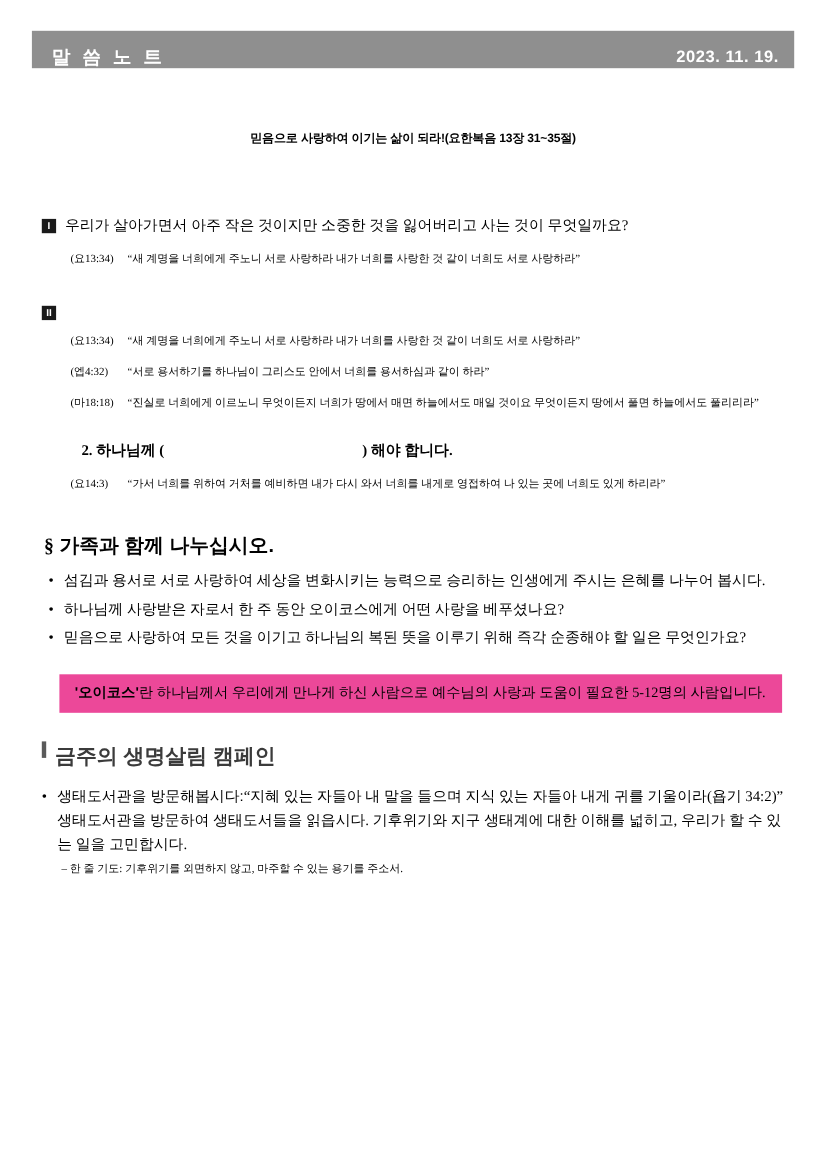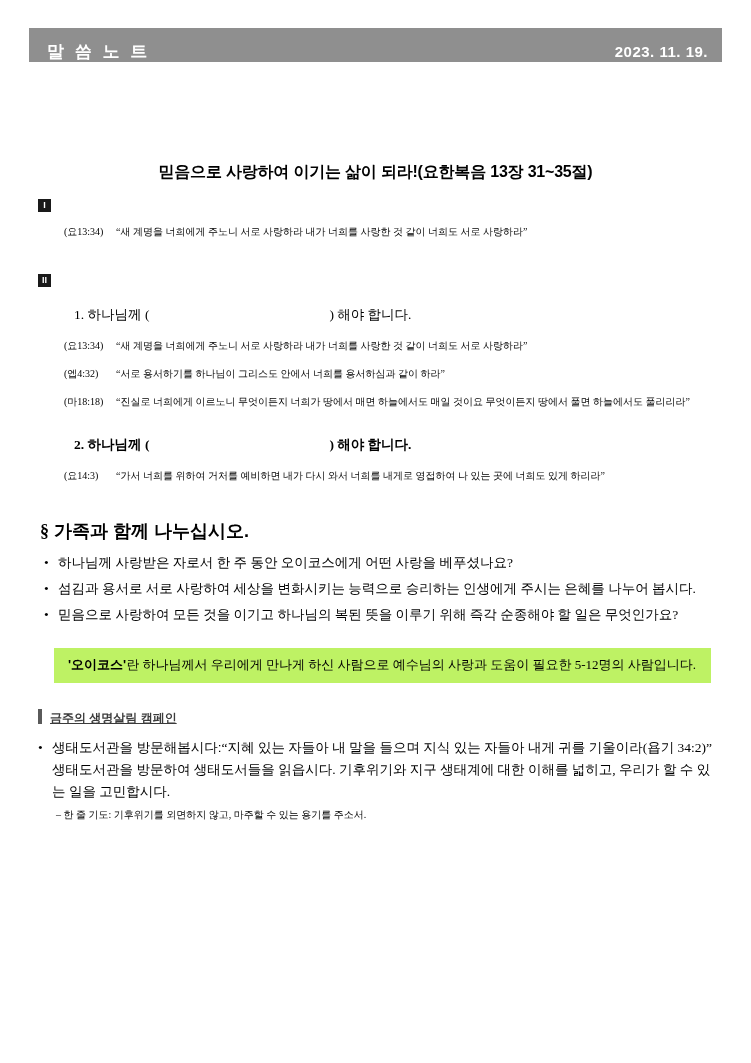--- a/index.html
+++ b/index.html
@@ -53,23 +53,22 @@
 
   
   .doc-title {
     position: absolute;
     top: 118px;
     left: 0;
     width: 751px;
     text-align: center;
     font-family: "Liberation Sans", sans-serif;
     font-weight: bold;
-    font-size: 16px;
+    font-size: 11px;
     letter-spacing: -0.2px;
-    margin-top: 44px;
   }
 
   
   .content {
     position: absolute;
     top: 195px;
     left: 38px;
     width: 675px;
     font-size: 13.5px;
     line-height: 1.55;
@@ -161,37 +160,36 @@
     position: absolute;
     left: 6px;
     top: 0;
   }
 
   
   .highlight-box {
     margin-top: 22px;
     margin-left: 16px;
     width: 657px;
-    background: #bef264;
+    background: #ec4899;
     padding: 7px 10px 8px 14px;
     box-sizing: border-box;
     font-size: 13px;
   }
   .highlight-box b { font-family: "Liberation Sans", sans-serif; }
 
   
   .campaign-head {
     margin-top: 26px;
     display: flex;
     align-items: flex-start;
     font-family: "Liberation Sans", sans-serif;
     font-weight: bold;
-    font-size: 12px;
+    font-size: 19px;
     color: #3b3b3b;
-    text-decoration: underline;
   }
   .campaign-bar {
     display: inline-block;
     width: 4px;
     height: 15px;
     background: #5a5a5a;
     margin-right: 8px;
   }
   .campaign-body {
     margin-top: 10px;
@@ -225,37 +223,35 @@
     <span class="header-title">말 씀 노 트</span>
     <span class="header-date">2023. 11. 19.</span>
   </div>
 
   <div class="doc-title">믿음으로 사랑하여 이기는 삶이 되라!(요한복음 13장 31~35절)</div>
 
   <div class="content">
 
     <div class="q-row">
       <span class="num-box">I</span>
+      <span class="q-text">우리가 살아가면서 아주 작은 것이지만 소중한 것을 잃어버리고 사는 것이 무엇일까요?</span>
     </div>
 
     <div class="verse">
       <span class="ref">(요13:34)</span>
       <span>“새 계명을 너희에게 주노니 서로 사랑하라 내가 너희를 사랑한 것 같이 너희도 서로 사랑하라”</span>
     </div>
 
 
     <div class="spacer-lg"></div>
 
     <div class="q-row">
       <span class="num-box">II</span>
     </div>
 
-    <div class="sub-item">
-      <span>1. 하나님께 (</span><span class="blank" style="width:180px;">&nbsp;</span><span>) 해야 합니다.</span>
-    </div>
 
     <div class="verse">
       <span class="ref">(요13:34)</span>
       <span>“새 계명을 너희에게 주노니 서로 사랑하라 내가 너희를 사랑한 것 같이 너희도 서로 사랑하라”</span>
     </div>
 
     <div class="verse">
       <span class="ref">(엡4:32)</span>
       <span>“서로 용서하기를 하나님이 그리스도 안에서 너희를 용서하심과 같이 하라”</span>
     </div>
@@ -272,22 +268,22 @@
     <div class="verse">
       <span class="ref">(요14:3)</span>
       <span>“가서 너희를 위하여 거처를 예비하면 내가 다시 와서 너희를 내게로 영접하여 나 있는 곳에 너희도 있게 하리라”</span>
     </div>
 
     <div class="family-head">
       <span class="sect">§</span>
       <span>가족과 함께 나누십시오.</span>
     </div>
     <ul class="family-list">
+      <li>섬김과 용서로 서로 사랑하여 세상을 변화시키는 능력으로 승리하는 인생에게 주시는 은혜를 나누어 봅시다.</li>
       <li>하나님께 사랑받은 자로서 한 주 동안 오이코스에게 어떤 사랑을 베푸셨나요?</li>
-      <li>섬김과 용서로 서로 사랑하여 세상을 변화시키는 능력으로 승리하는 인생에게 주시는 은혜를 나누어 봅시다.</li>
       <li>믿음으로 사랑하여 모든 것을 이기고 하나님의 복된 뜻을 이루기 위해 즉각 순종해야 할 일은 무엇인가요?</li>
     </ul>
 
     <div class="highlight-box">
       <b>'오이코스'</b><span>란 하나님께서 우리에게 만나게 하신 사람으로 예수님의 사랑과 도움이 필요한 5-12명의 사람입니다.</span>
     </div>
 
     <div class="campaign-head">
       <span class="campaign-bar"></span>
       <span>금주의 생명살림 캠페인</span>

